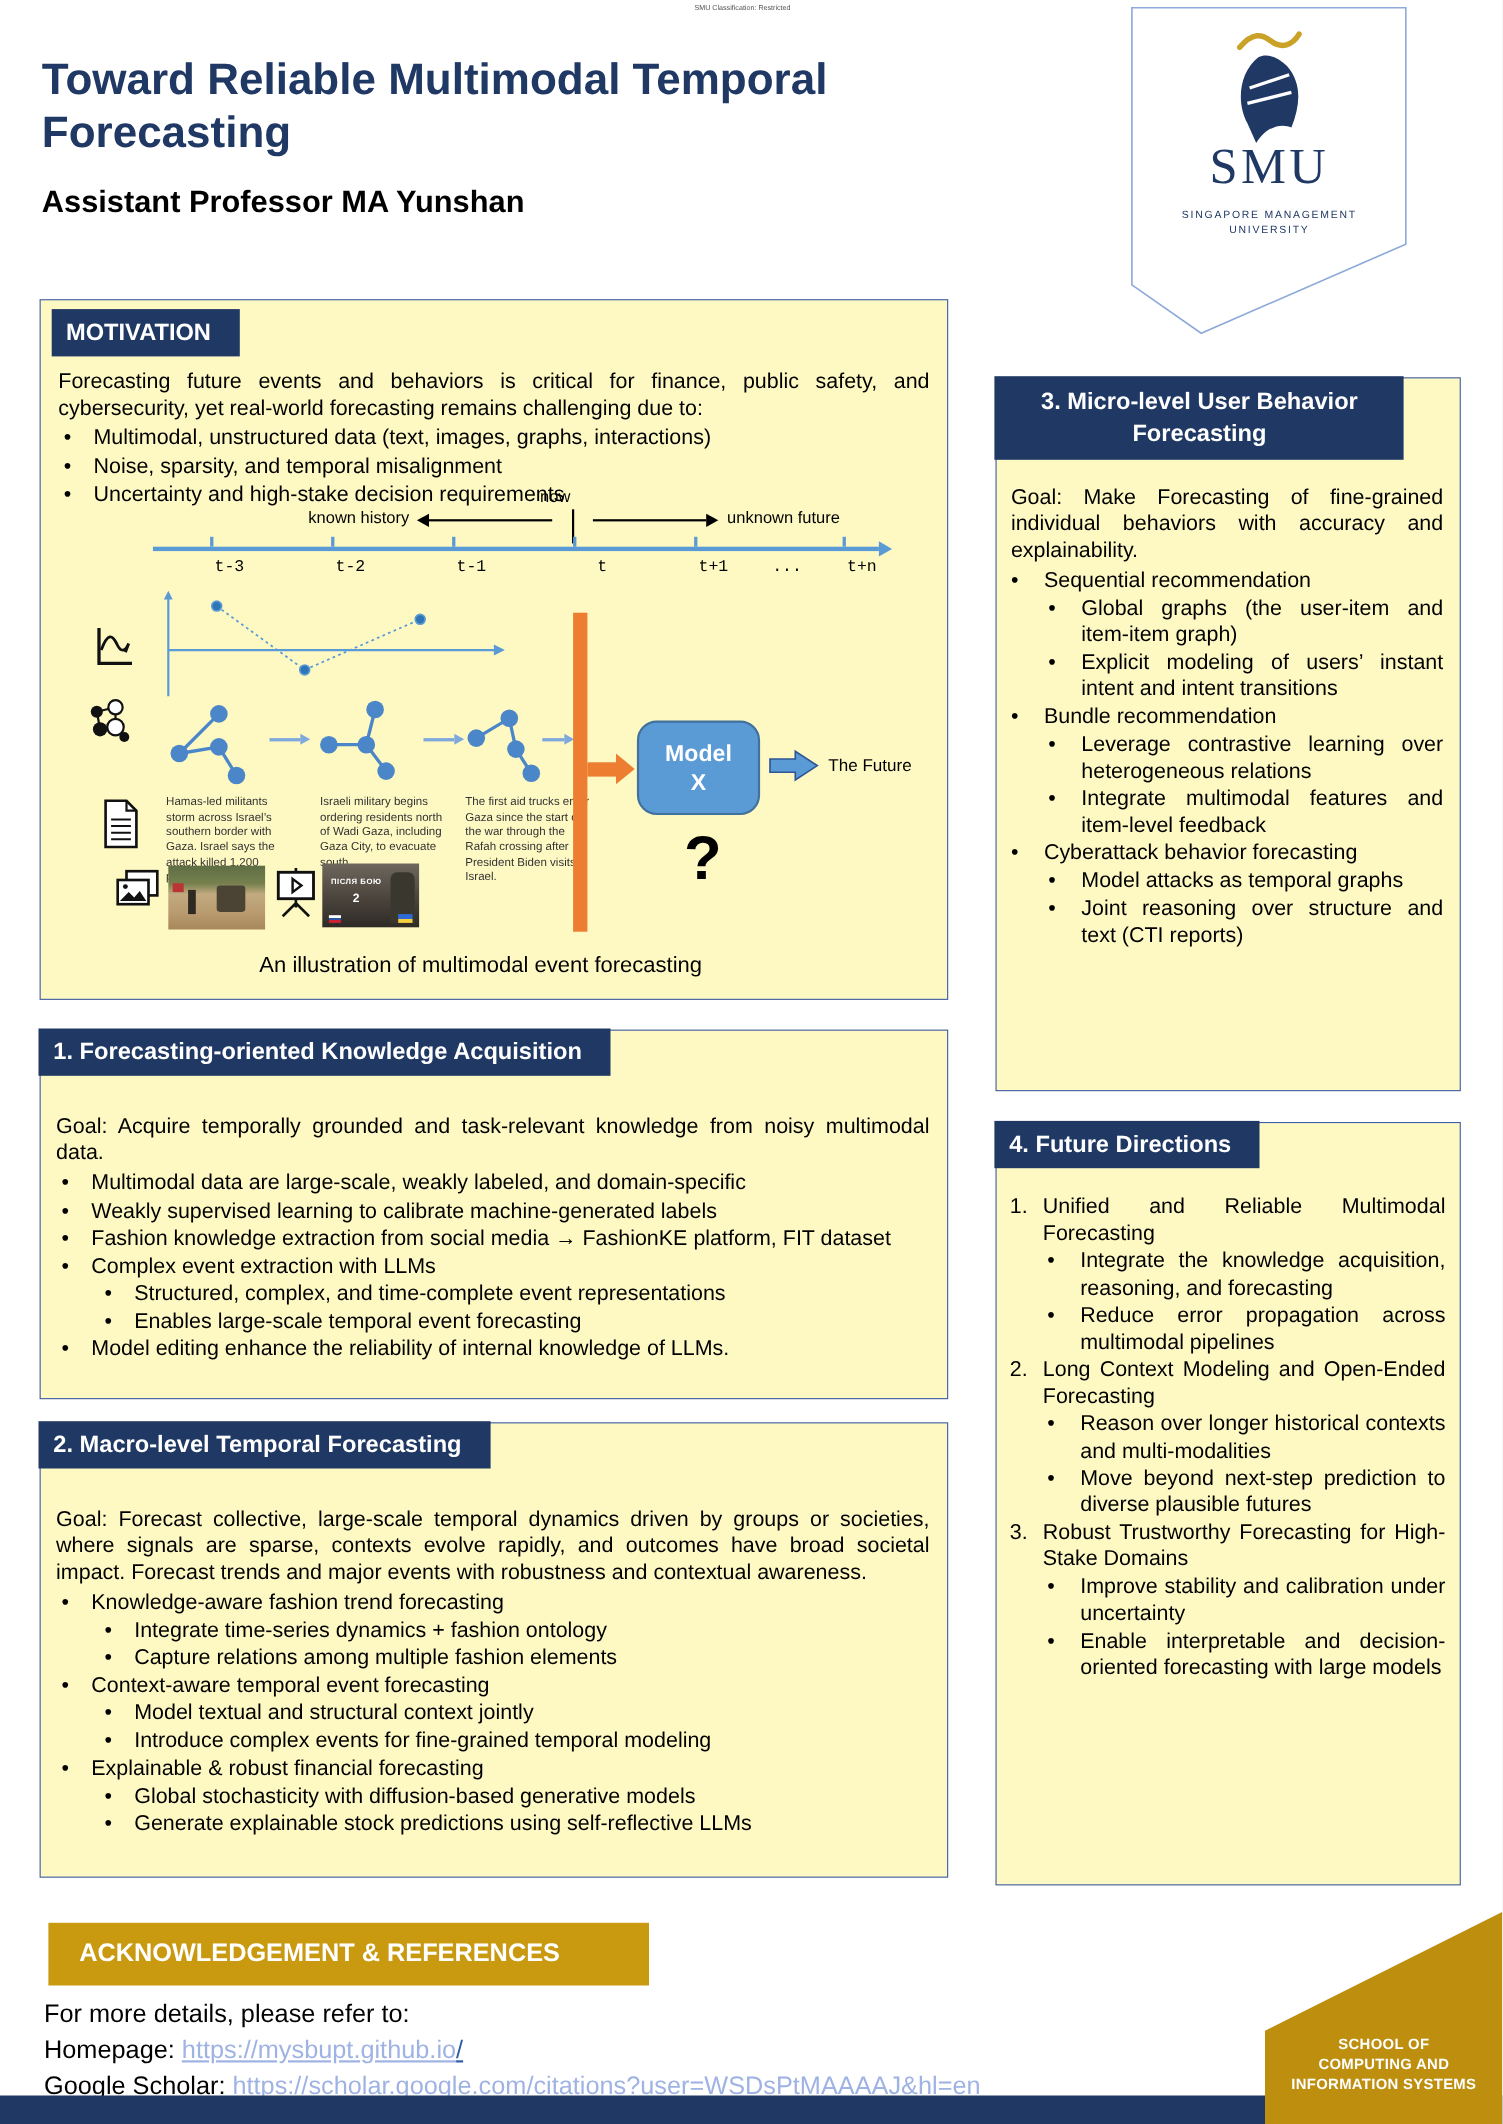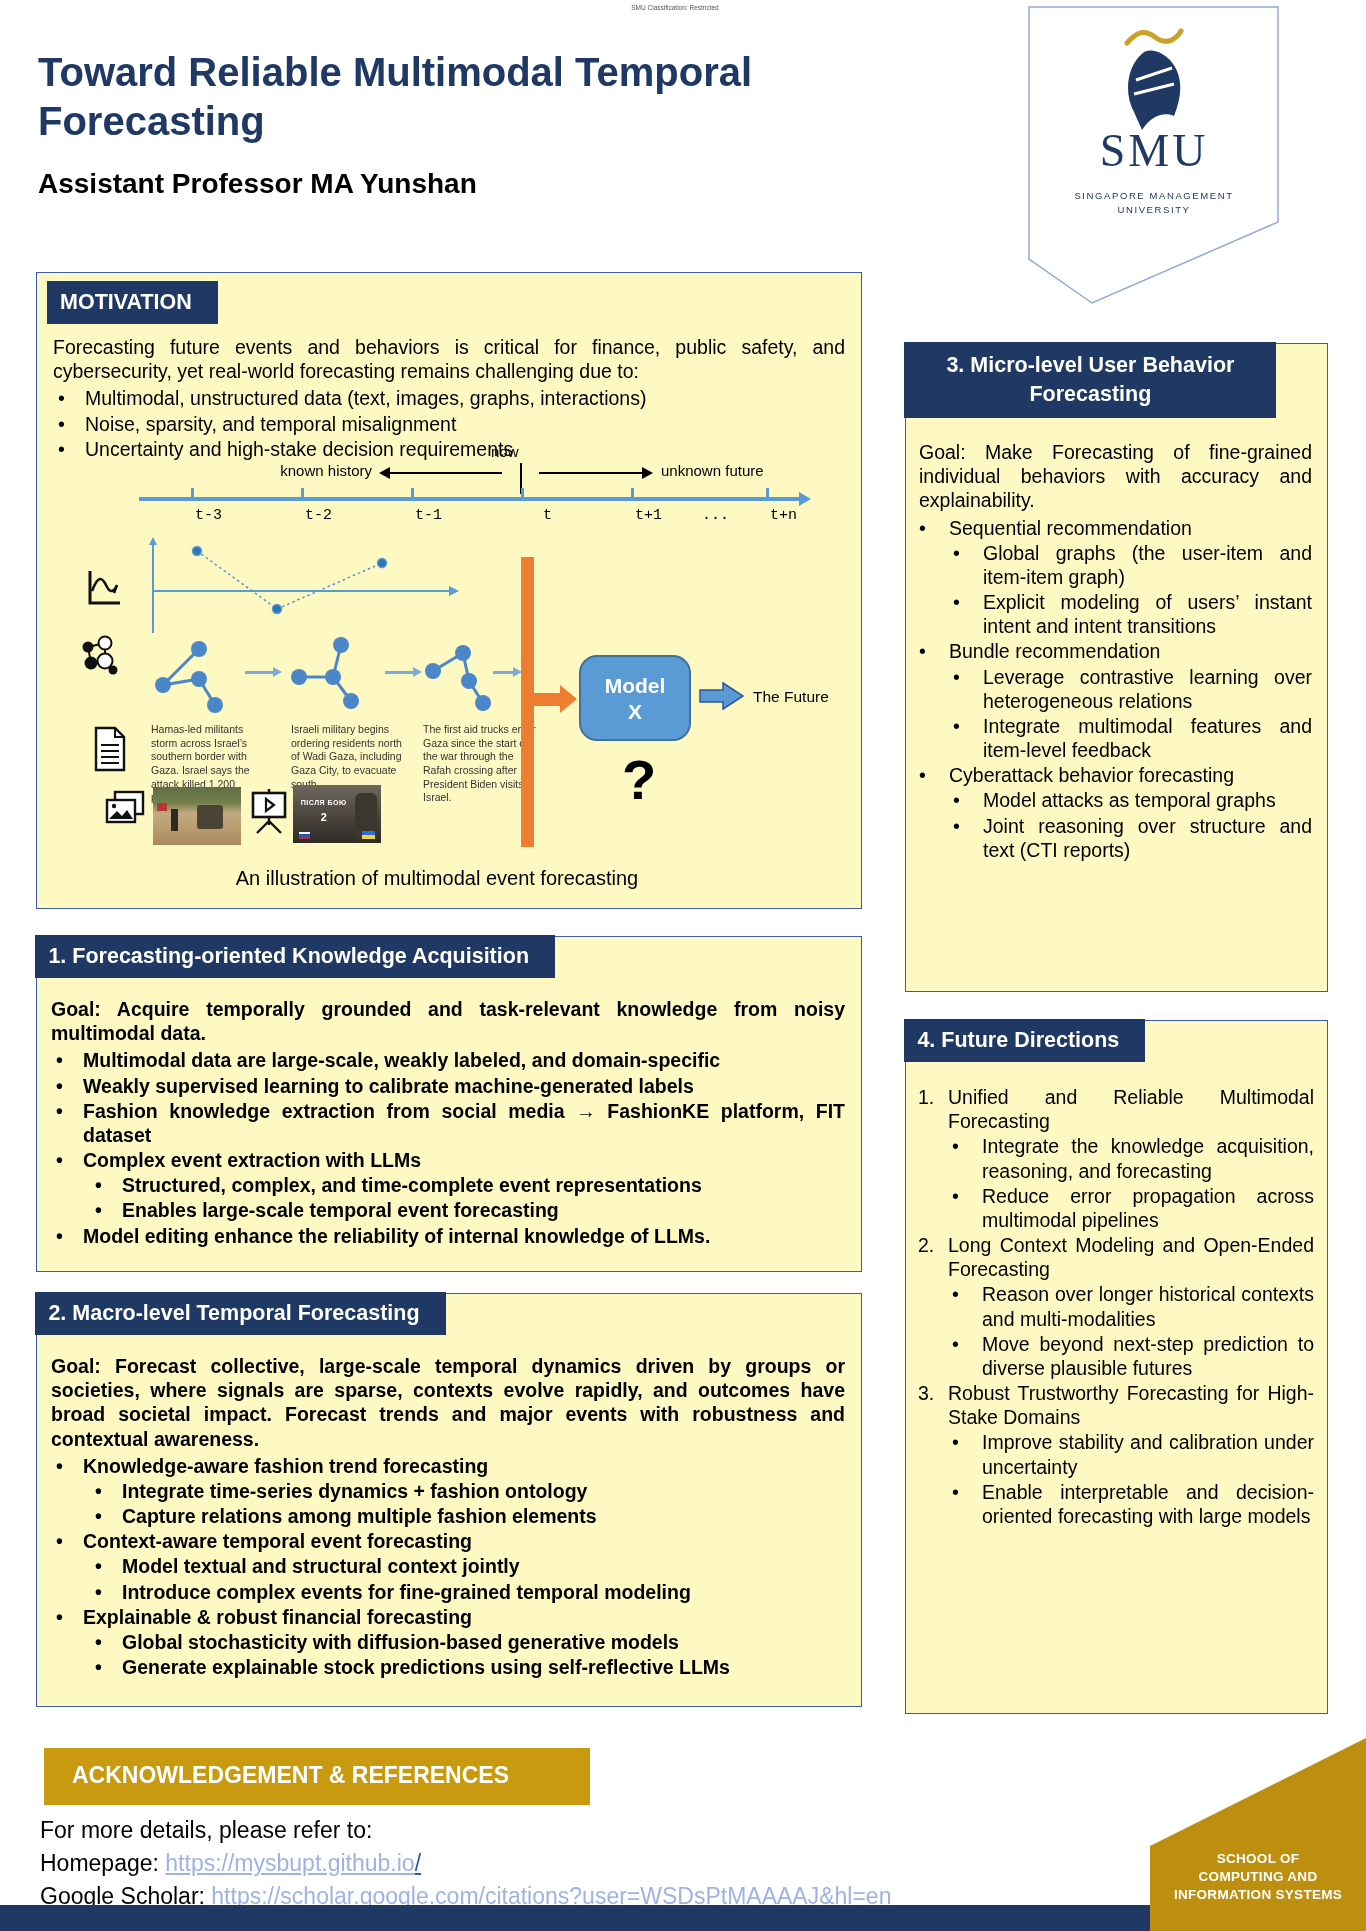--- a/index.html
+++ b/index.html
@@ -41,21 +41,21 @@
   .li .txt{flex:1;text-align:justify;}
 
   
   .box-mot{left:36px;top:272px;width:824px;height:635px;}
   .box-mot .chip{left:10px;top:8px;}
   .box-mot .sec-body{left:16px;top:62px;width:792px;}
 
   .box-s1{left:36px;top:936px;width:824px;height:334px;}
   .box-s2{left:36px;top:1293px;width:824px;height:412px;}
   .box-s1 .chip,.box-s2 .chip{left:-1.6px;top:-1.6px;}
-  .box-s1 .sec-body,.box-s2 .sec-body{left:14px;top:60px;width:794px;font-weight:bold;}
+  .box-s1 .sec-body,.box-s2 .sec-body{left:14px;top:75px;width:794px;}
 
   .box-s3{left:905px;top:343px;width:421px;height:647px;}
   .hdr-full{position:absolute;left:-1.6px;top:-1.6px;width:372px;background:#1F3864;color:#fff;
       font-weight:bold;font-size:21.5px;text-align:center;padding:9px 0;line-height:1.35;}
   .box-s3 .sec-body{left:13px;top:96px;width:393px;}
   .box-s4{left:905px;top:1020px;width:421px;height:692px;}
   .box-s4 .chip{left:-1.6px;top:-1.6px;}
   .box-s4 .sec-body{left:12px;top:64px;width:396px;}
 
   

